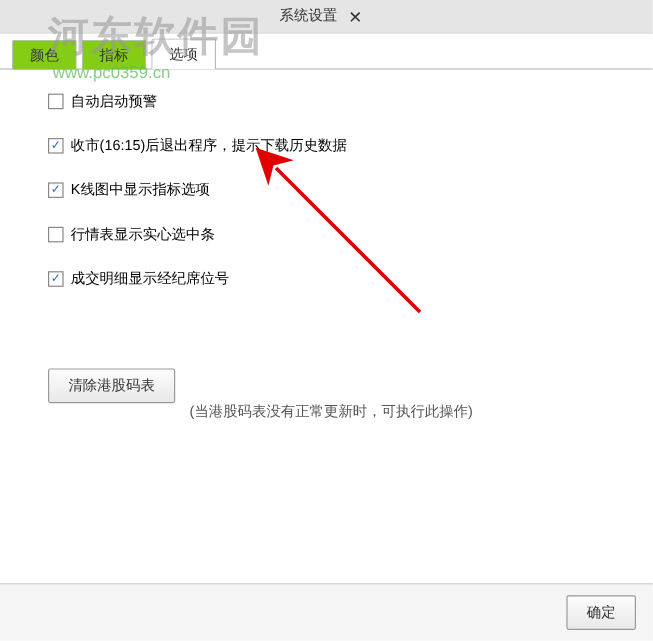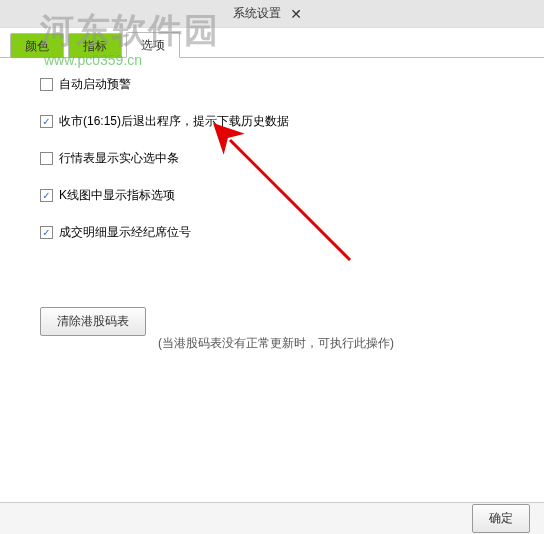--- a/index.html
+++ b/index.html
@@ -152,21 +152,21 @@
       padding: 5px 16px;
       font-size: 12px;
       color: #333;
       cursor: pointer;
       border-radius: 2px;
     }
     .hint { color: #555; font-size: 12px; margin-top: 44px; }
     .footer {
       position: absolute;
       bottom: 0; left: 0; right: 0;
-      height: 32px;
+      height: 48px;
       border-top: 1px solid #ccc;
       background: #f5f5f5;
       display: flex;
       justify-content: flex-end;
       align-items: center;
       padding: 0 14px;
       gap: 10px;
     }
   </style>
 </head>
@@ -196,27 +196,27 @@
     <span class="chk"></span>
     <span class="chk-label">自动启动预警</span>
   </div>
 
   <div class="chk-row">
     <span class="chk checked"></span>
     <span class="chk-label">收市(16:15)后退出程序，提示下载历史数据</span>
   </div>
 
   <div class="chk-row">
+    <span class="chk checked"></span>
+    <span class="chk-label">K线图中显示指标选项</span>
+  </div>
+
+  <div class="chk-row">
     <span class="chk"></span>
     <span class="chk-label">行情表显示实心选中条</span>
-  </div>
-
-  <div class="chk-row">
-    <span class="chk checked"></span>
-    <span class="chk-label">K线图中显示指标选项</span>
   </div>
 
   <div class="chk-row">
     <span class="chk checked"></span>
     <span class="chk-label">成交明细显示经纪席位号</span>
   </div>
 
 
   <div class="clear-row">
     <button class="btn">清除港股码表</button>

